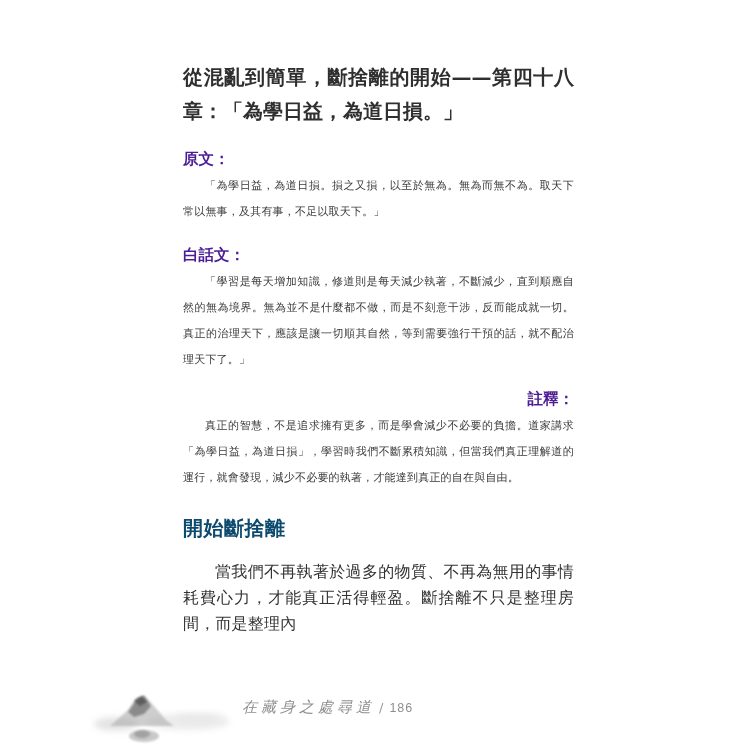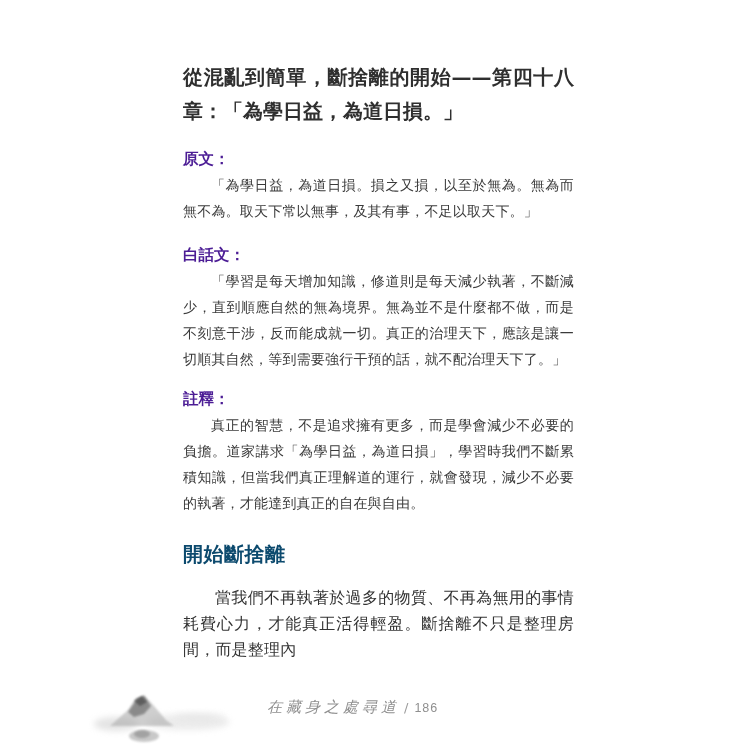--- a/index.html
+++ b/index.html
@@ -37,29 +37,30 @@
     line-height: 26px;
     letter-spacing: 0.5px;
   }
   .section-label {
     margin-top: 20px;
     font-size: 15.5px;
     line-height: 22px;
     font-weight: bold;
     color: #4c1d95;
   }
-  .section-label.tight { margin-top: 16px; }
+  .section-label.tight { margin-top: 16px; text-align: right; }
   .section-body {
     margin: 2px 0 0 0;
-    font-size: 14px;
+    font-size: 11px;
     line-height: 26px;
     text-indent: 2em;
     text-align: justify;
     letter-spacing: 0.2px;
     color: #3a3a3a;
+    font-family: Liberation Serif, serif;
   }
   .subsection-heading {
     margin-top: 24px;
     font-size: 20px;
     line-height: 28px;
     font-weight: bold;
     color: #0c4a6e;
     font-family: "DejaVu Sans", sans-serif;
     letter-spacing: 0.5px;
   }
@@ -90,21 +91,20 @@
     display: flex;
     align-items: baseline;
     color: #8f8f8f;
     white-space: nowrap;
   }
   .book-title {
     font-size: 15px;
     letter-spacing: 4px;
     font-style: italic;
     font-family: Liberation Serif, serif;
-    margin-left: 25px;
   }
   .page-sep {
     font-size: 13px;
     margin: 0 6px 0 4px;
     color: #9a9a9a;
     font-family: "DejaVu Sans", sans-serif;
   }
   .page-number {
     font-size: 12.5px;
     color: #8f8f8f;

